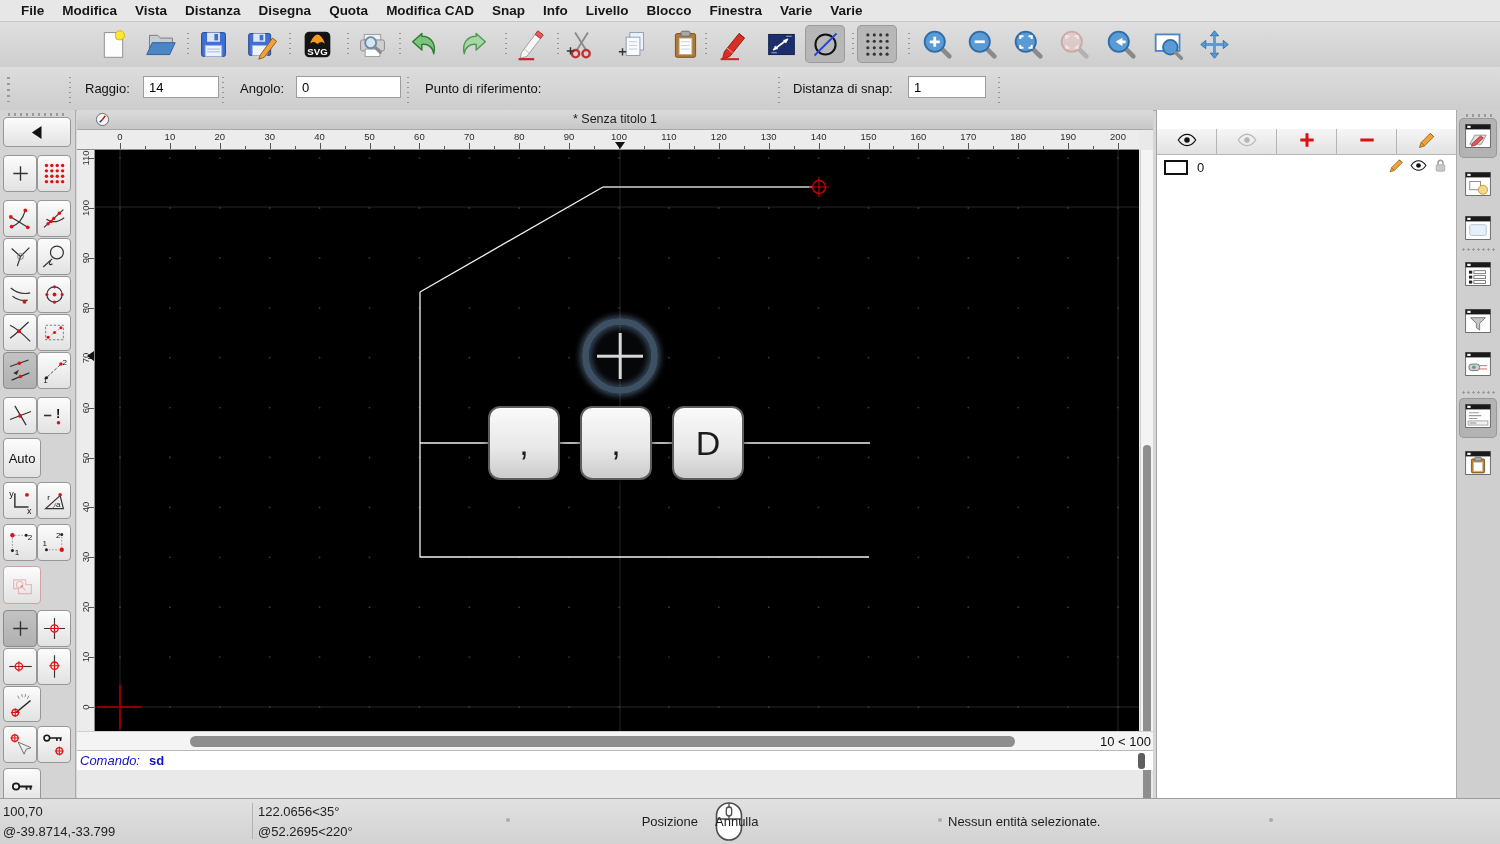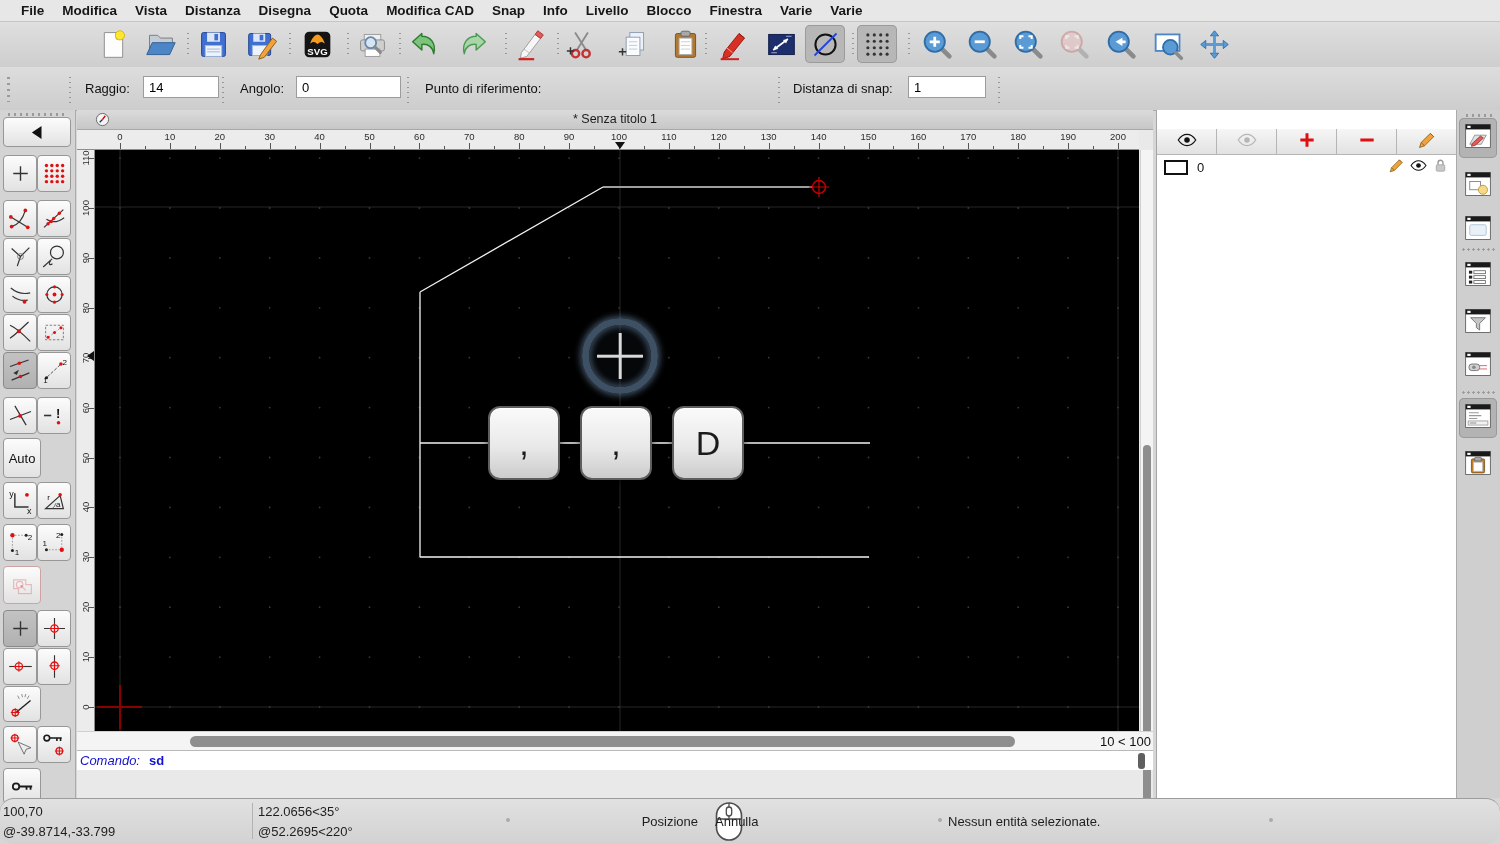--- a/index.html
+++ b/index.html
@@ -129,21 +129,21 @@
   .dock-tab{position:absolute;left:2px;width:38px;height:40px;border-radius:5px;
             display:flex;align-items:center;justify-content:center;}
   .dock-tab.selected{background:#b3b3b3;box-shadow:inset 0 0 0 1px #999;}
   .dock-tab svg{width:30px;height:28px;}
   .dock-sep{position:absolute;left:4px;width:36px;height:3px;
             background-image:radial-gradient(circle,#9a9a9a 34%,transparent 40%);background-size:5px 3px;}
 
   
   #statusbar{position:absolute;left:0;top:798px;width:100%;height:46px;
              background:linear-gradient(#e1e1e1,#d2d2d2);border-top:1px solid #9d9d9d;box-sizing:border-box;
-             font-size:13px;color:#1e1e1e;border-radius:14px;}
+             font-size:13px;color:#1e1e1e;}
   .sb-item{position:absolute;white-space:nowrap;}
   .sb-div{position:absolute;top:4px;width:1px;height:36px;background:#b2b2b2;}
   .sb-dot{position:absolute;width:4px;height:4px;border-radius:50%;background:#ababab;top:19px;}
 </style>
 </head>
 <body>
 
 <div id="root">
 
   <div id="menubar">

